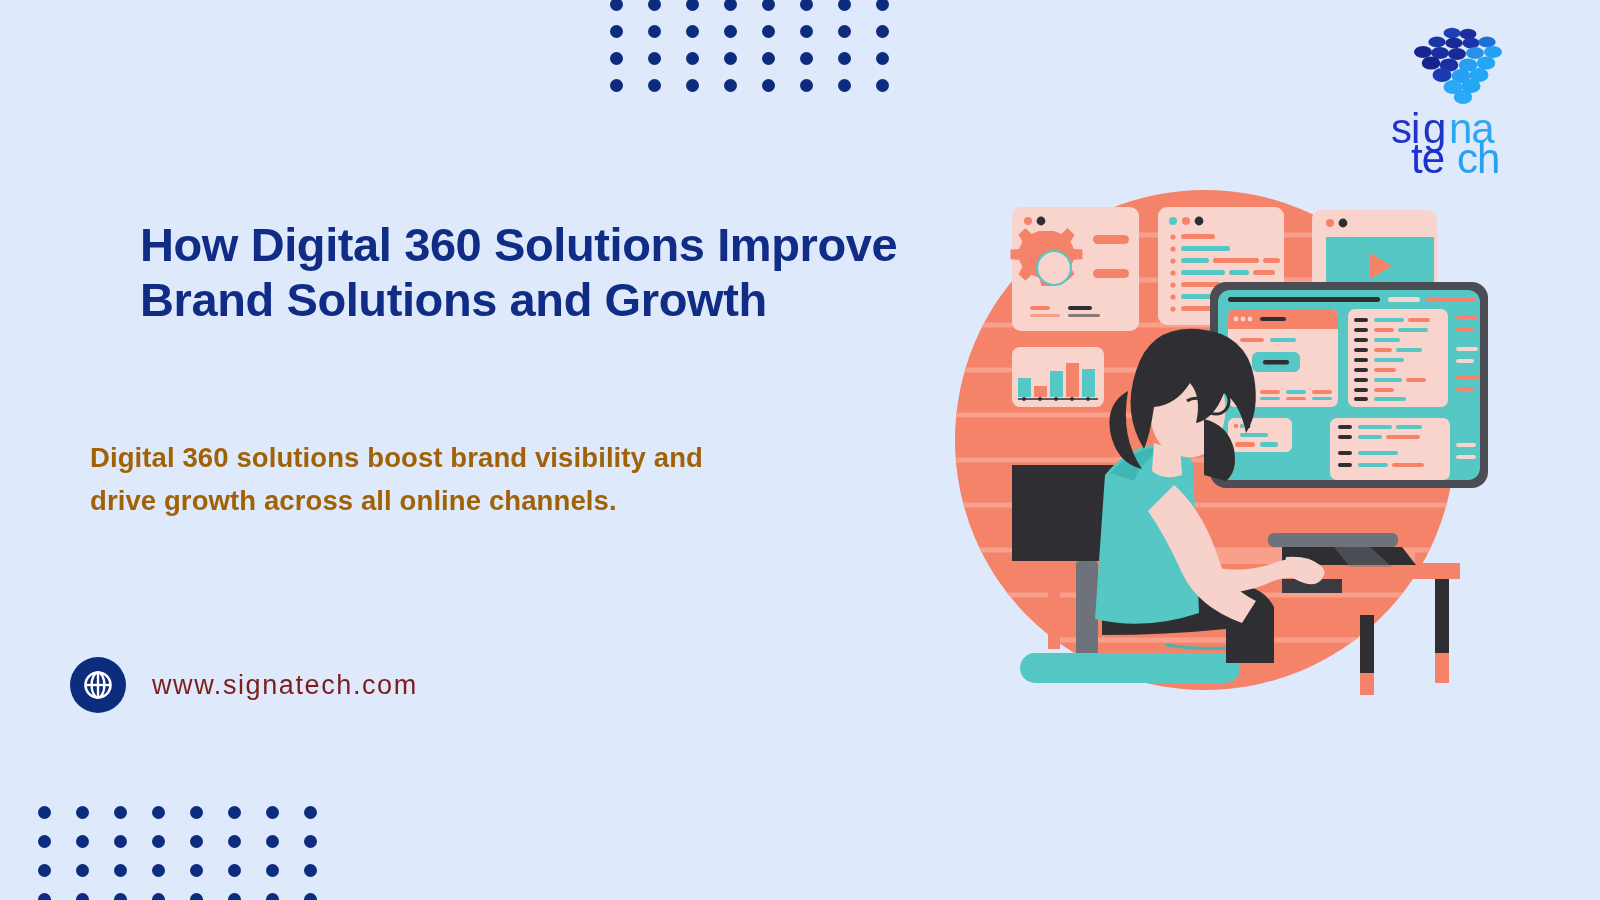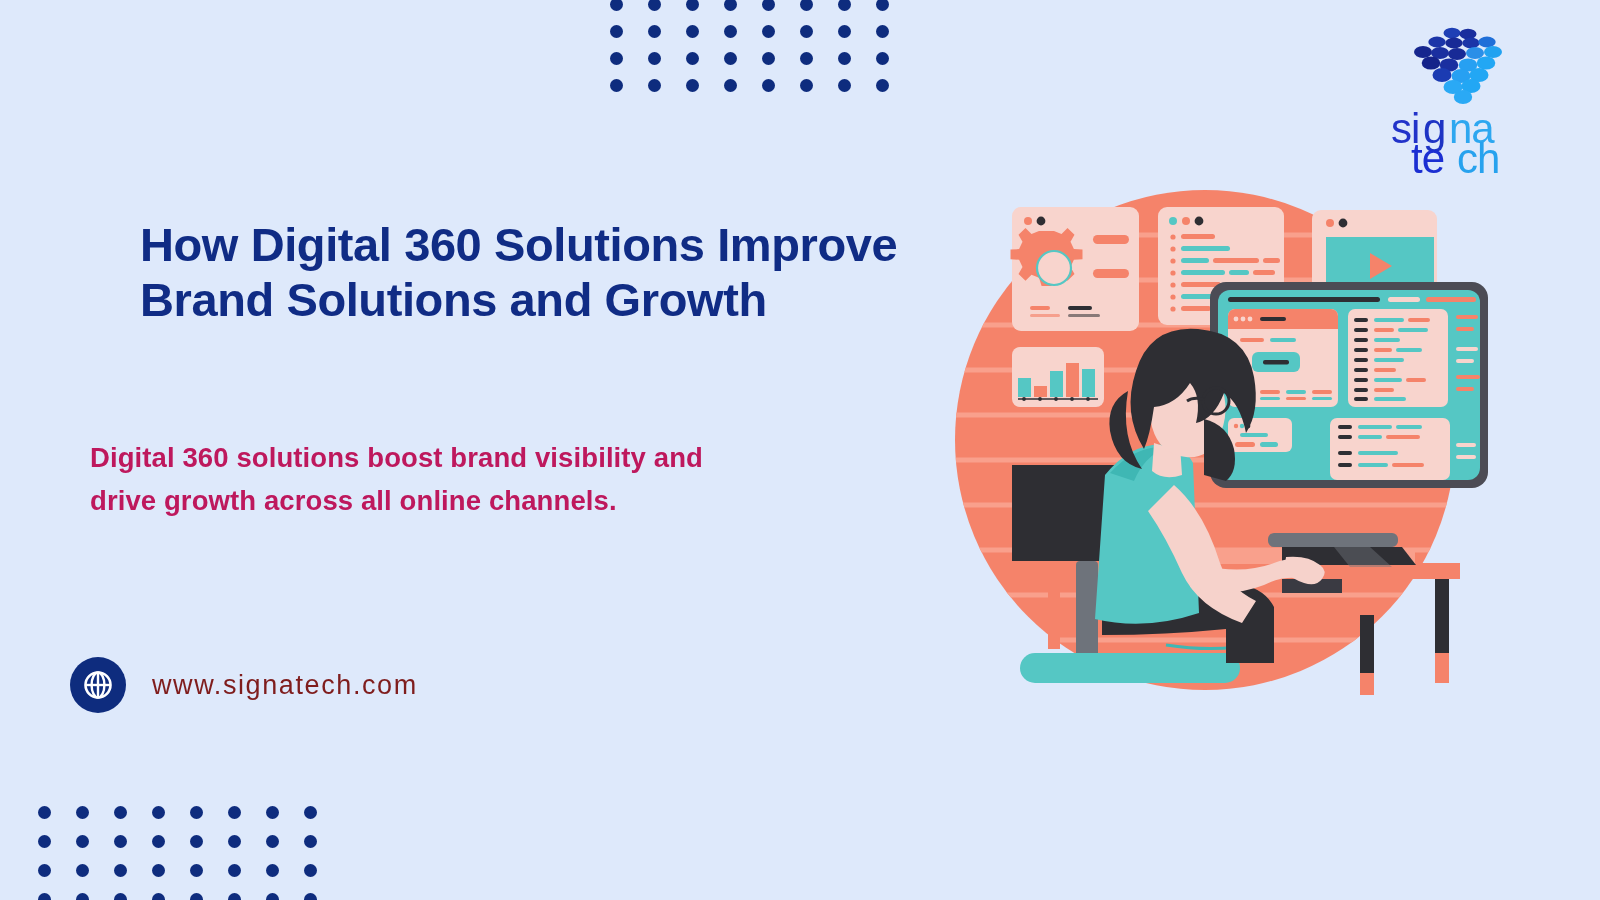--- a/index.html
+++ b/index.html
@@ -49,21 +49,21 @@
     margin-left: 48px;
   }
   #subcopy {
     position: absolute;
     left: 90px; top: 437px;
     width: 650px;
     font-size: 27.5px;
     font-weight: bold;
     line-height: 1.55;
     letter-spacing: 0.1px;
-    color: #be185d;
+    color: #a16207;
   }
 
   
   #website-row {
     position: absolute;
     left: 70px; top: 657px;
     display: flex;
     align-items: center;
     gap: 26px;
   }

